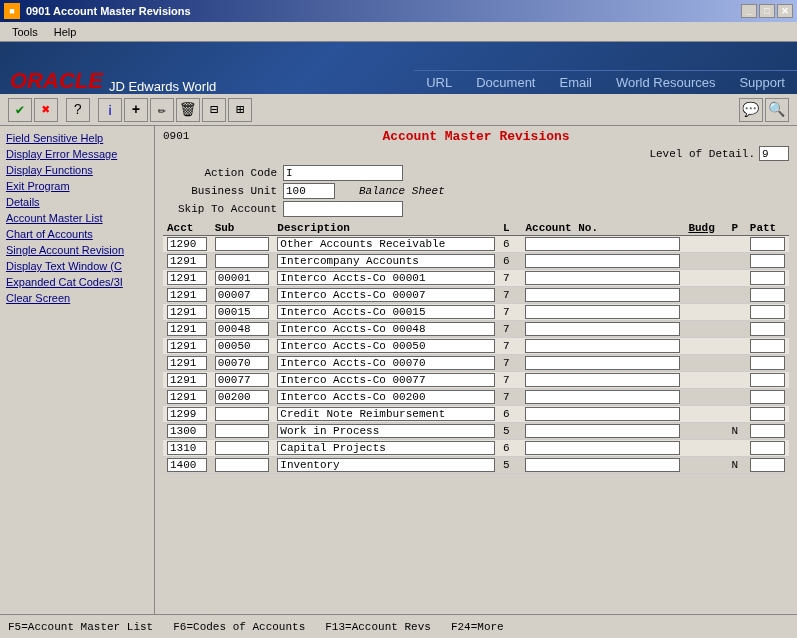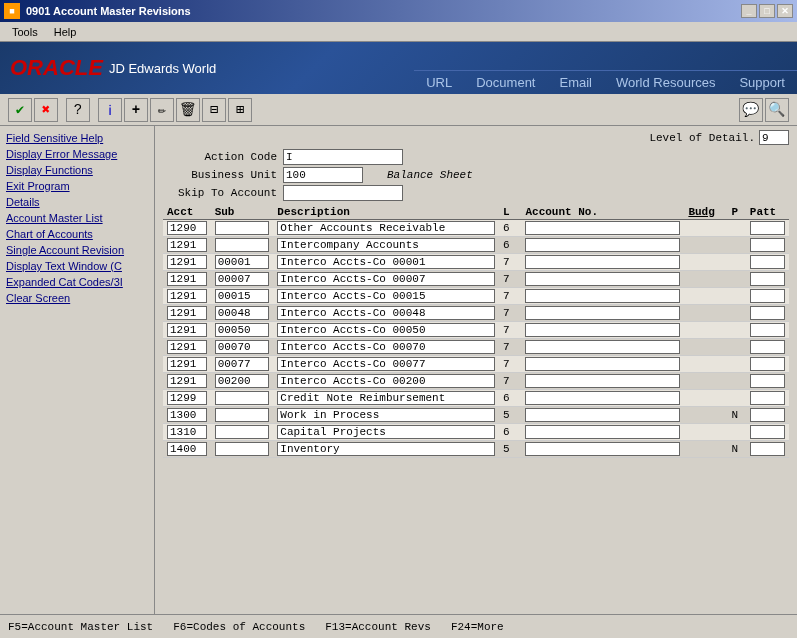--- a/index.html
+++ b/index.html
@@ -33,21 +33,21 @@
       font-family: Arial, sans-serif;
       font-size: 11px;
     }
     .menu-item { padding: 2px 8px; cursor: pointer; }
 
     
     .oracle-banner {
       background: linear-gradient(135deg, #1a3a6b 0%, #2a5298 40%, #1a3a6b 100%);
       height: 52px;
       display: flex;
-      align-items: center;
+      align-items: flex-end;
       padding: 0 10px;
       position: relative;
     }
     .oracle-logo {
       color: white;
       font-size: 22px;
       font-family: Arial, sans-serif;
       font-weight: bold;
       font-style: italic;
     }
@@ -273,34 +273,38 @@
     <div class="sidebar-item">Account Master List</div>
     <div class="sidebar-item">Chart of Accounts</div>
     <div class="sidebar-item">Single Account Revision</div>
     <div class="sidebar-item">Display Text Window (C</div>
     <div class="sidebar-item">Expanded Cat Codes/3I</div>
     <div class="sidebar-item">Clear Screen</div>
   </div>
 
   <div class="content">
 
+    <div style="display:flex; align-items:center; margin-bottom:4px; position:relative;">
+      <span class="prog-id">0901</span>
+      <span class="title-center">Account Master Revisions</span>
+    </div>
 
     <div style="display:flex; justify-content:flex-end; align-items:center; margin-bottom:4px; font-size:11px; font-family:'Courier New',monospace;">
       <span>Level of Detail.</span>
       <input class="input-sm" type="text" value="9" style="margin-left: 4px;">
     </div>
 
     <div class="form-row">
       <span class="form-label">Action Code</span>
       <input class="form-input" type="text" value="I" style="width: 120px;">
     </div>
 
     <div class="form-row">
       <span class="form-label">Business Unit</span>
-      <input class="form-input" type="text" value="100" style="width: 80px;">
+      <input class="form-input" type="text" value="100" style="width: 52px;">
       <span style="margin-left:24px;font-style:italic;">Balance Sheet</span>
     </div>
 
     <div class="form-row">
       <span class="form-label">Skip To Account</span>
       <input class="form-input" type="text" value="" style="width: 120px;">
     </div>
 
     <table class="data-table" style="margin-top:4px;">
       <thead>

